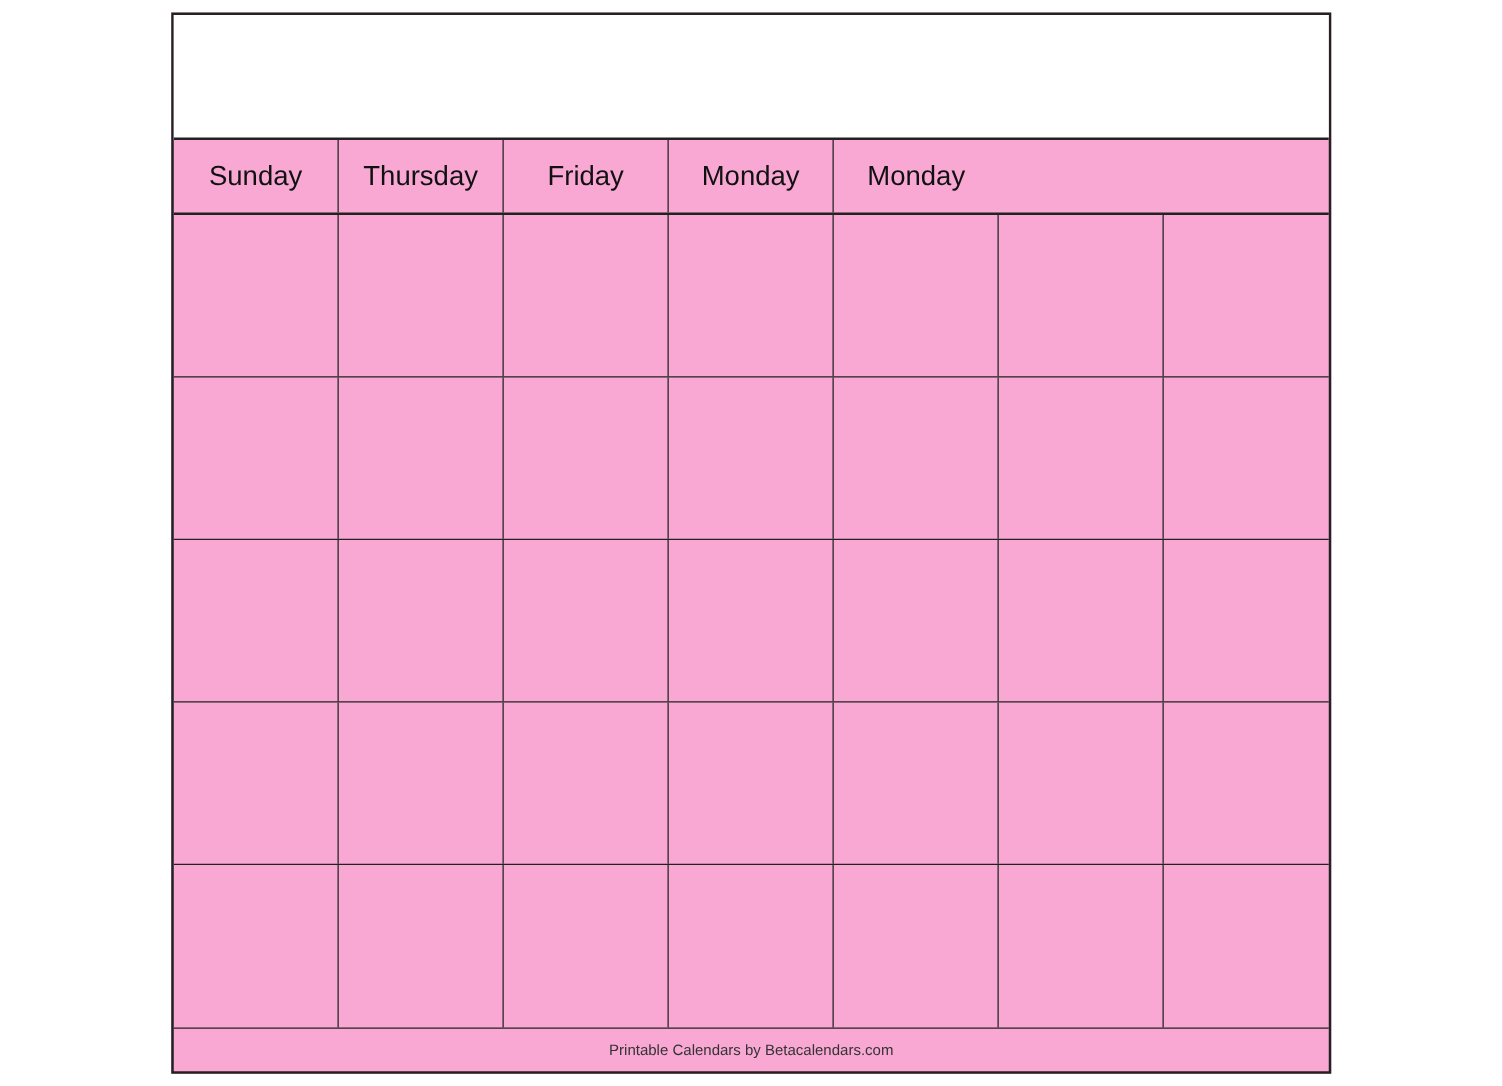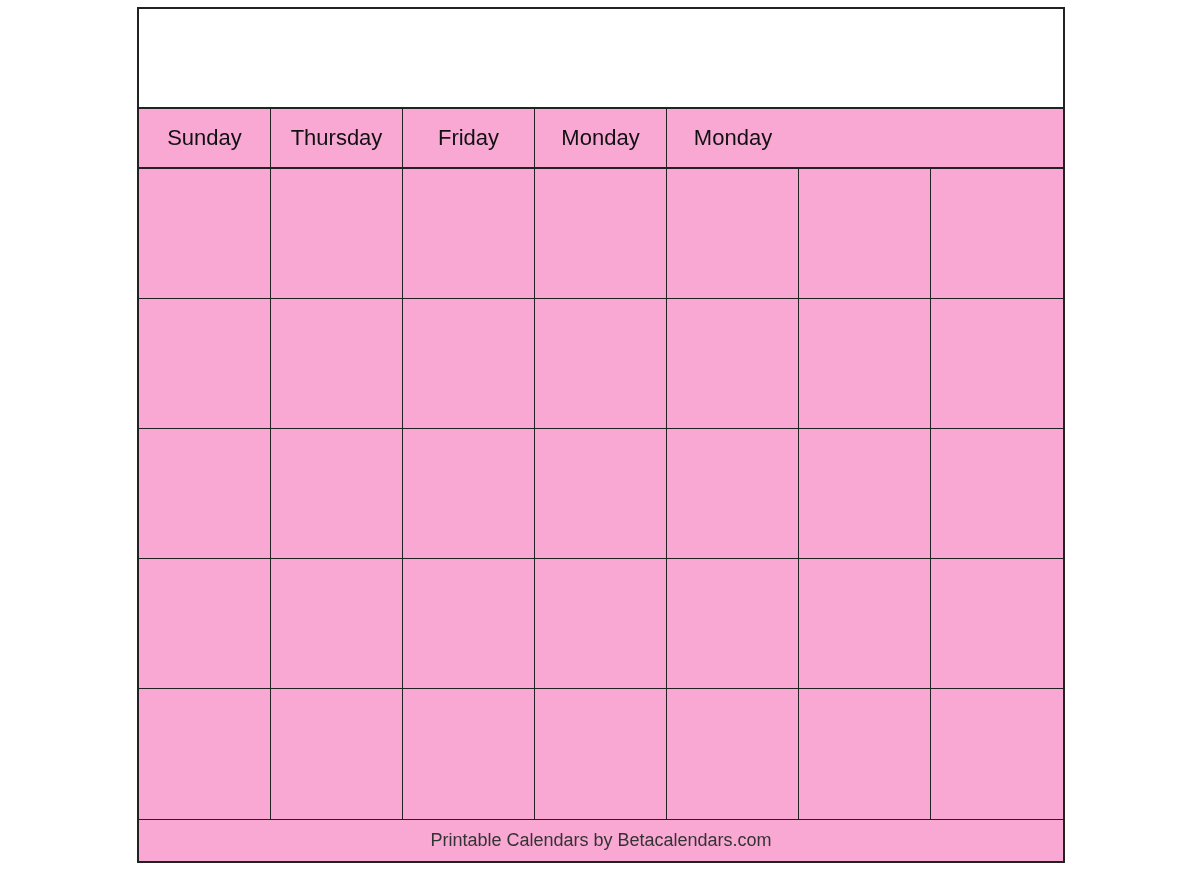--- a/index.html
+++ b/index.html
@@ -73,21 +73,21 @@
       height: 100%;
     }
 
     .calendar-cell:last-child {
       border-right: none;
     }
 
     .calendar-footer {
       text-align: center;
       padding: 10px;
-      font-size: 18px;
+      font-size: 12px;
       color: #333;
       border-top: 1.5px solid #222;
     }
   </style>
 </head>
 <body>
 
 <div class="calendar-wrapper">
   <div class="calendar-title-row"></div>
 

